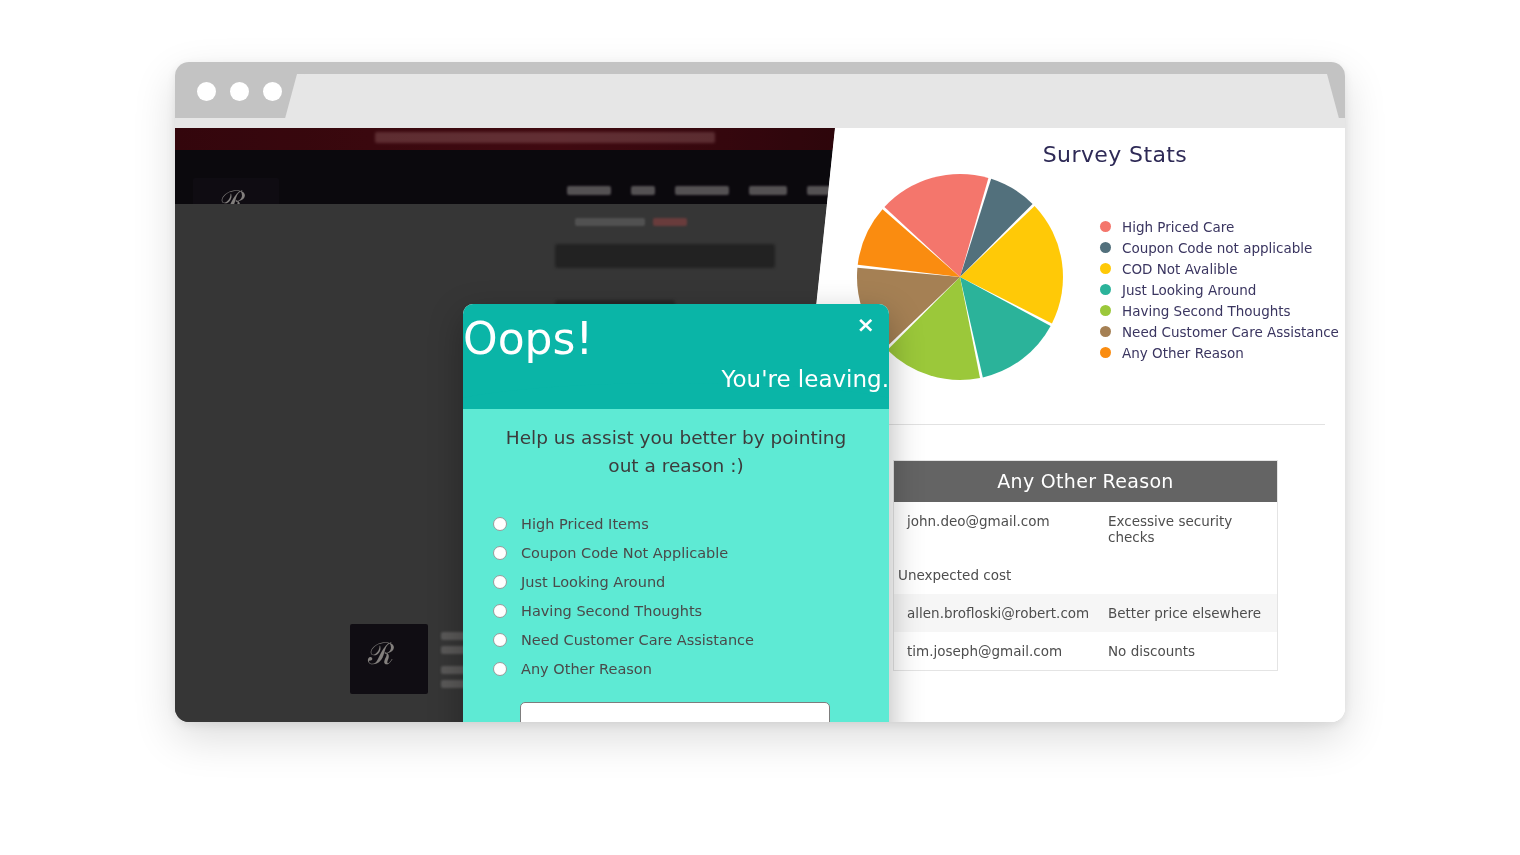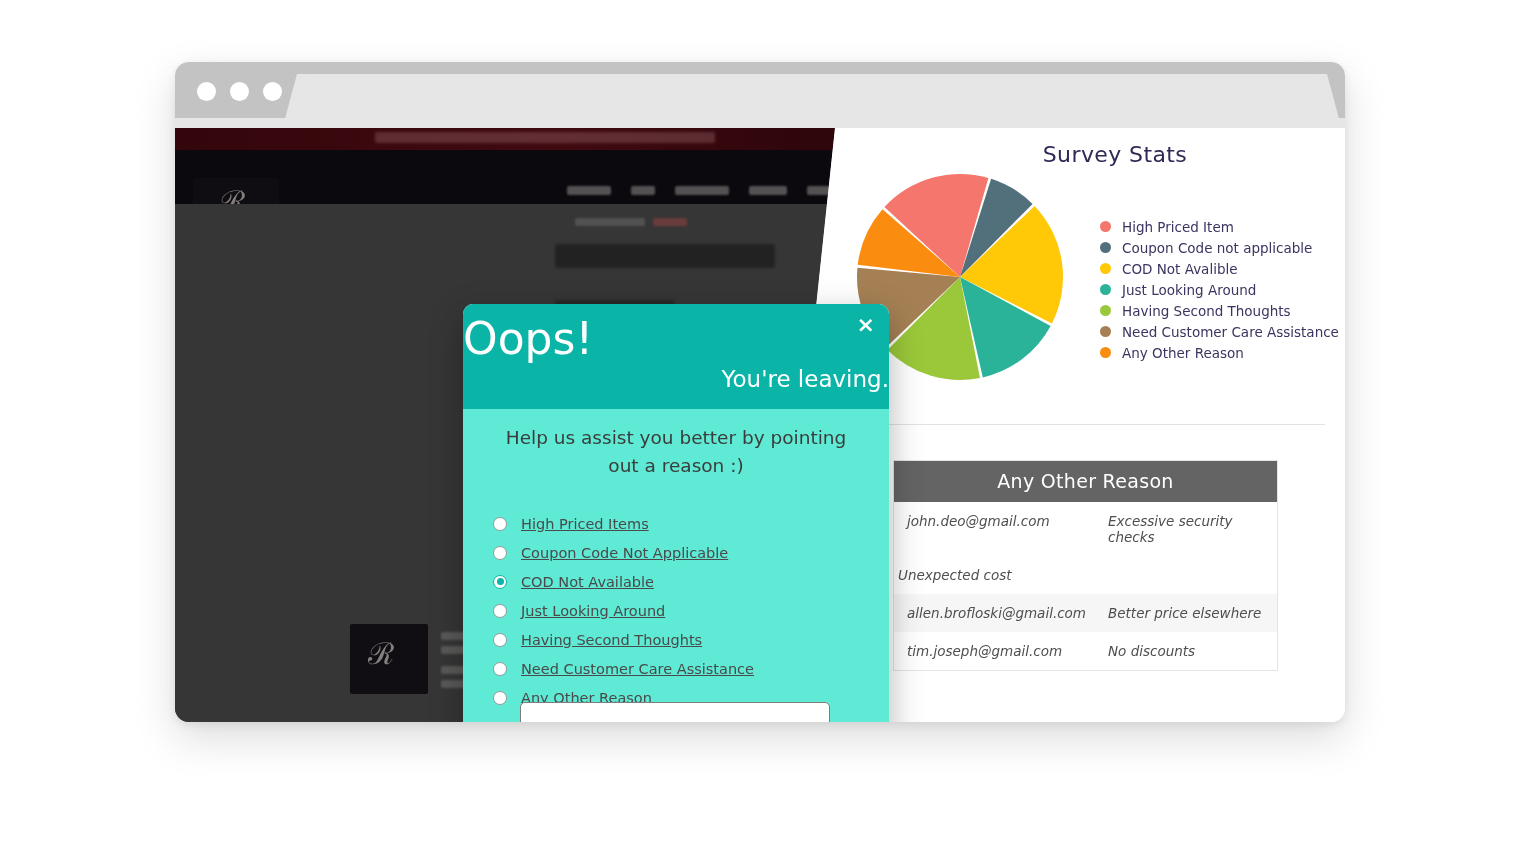--- a/index.html
+++ b/index.html
@@ -149,21 +149,21 @@
   
   .table-wrap {
     position: absolute; left: 718px; top: 332px; width: 385px;
     border: 1px solid #e4e4e4; box-sizing: border-box; background:#fff;
   }
   .table-head {
     background: #646464; color: #ffffff; text-align: center;
     font-size: 19px; padding: 9px 0 10px; font-family: "DejaVu Sans", sans-serif;
     letter-spacing: .3px;
   }
-  .trow { display: flex; font-size: 13.5px; color: #4e4e4e; font-family: "DejaVu Sans", sans-serif; font-style: italic; }
+  .trow { display: flex; font-size: 13.5px; color: #4e4e4e; font-family: "DejaVu Sans", sans-serif; }
   .trow.alt { background: #f6f6f6; }
   .tcell-email { width: 210px; padding: 11px 0 11px 13px; box-sizing: border-box; }
   .tcell-reason { flex: 1; padding: 11px 0 11px 4px; box-sizing: border-box; }
 
   
   .modal {
     position: absolute; left: 288px; top: 176px;
     width: 426px; height: 497px;
     border-radius: 10px; overflow: hidden;
     background: #ffffff;
@@ -203,21 +203,21 @@
     width: 14px; height: 14px; border-radius: 50%;
     border: 1.6px solid #9a9a9a; box-sizing: border-box; margin-right: 14px; flex:0 0 auto;
     position: relative; background: #fff;
   }
   .radio.sel { border-color: #0ab5a7; }
   .radio.sel::after {
     content: ""; position: absolute; left: 50%; top: 50%;
     width: 7px; height: 7px; margin: -3.5px 0 0 -3.5px;
     border-radius: 50%; background: #0ab5a7;
   }
-  .opt-label { color: #4a4a4a; font-size: 14.5px; font-family: "DejaVu Sans", sans-serif; text-decoration: underline; }
+  .opt-label { color: #4a4a4a; font-size: 14.5px; font-family: "DejaVu Sans", sans-serif; }
   .other-input {
     position: absolute; left: 57px; top: 293px; width: 310px; height: 27px;
     border: 1px solid #7d7d7d; border-radius: 5px; box-sizing: border-box;
     background: #fff; outline: none; font-family: "DejaVu Sans", sans-serif; font-size: 13px;
     padding: 0 8px; color:#333;
   }
 </style>
 </head>
 <body>
 
@@ -288,21 +288,21 @@
                 <path d="M 105 105 L 125.0061381756571 206.03838100096675 A 103 103 0 0 1 32.422676373749766 178.08578586326166 Z" fill="#9bc83a"></path>
                 <path d="M 105 105 L 30.41029827194083 176.03081300477396 A 103 103 0 0 1 2.4239069425550497 95.66484423962869 Z" fill="#a58054"></path>
                 <path d="M 105 105 L 2.7245526650266925 92.80439126443035 A 103 103 0 0 1 27.50126438374039 37.15498560777591 Z" fill="#fa8c10"></path>
               </g>
           </svg>
         </div>
 
         <div class="legend" id="legend">
             <div class="legend-row">
               <span class="legend-swatch" style="background: rgb(244, 118, 108);"></span>
-              <span class="legend-label">High Priced Item</span>
+              <span class="legend-label">High Priced Care</span>
             </div>
             <div class="legend-row">
               <span class="legend-swatch" style="background: rgb(82, 112, 124);"></span>
               <span class="legend-label">Coupon Code not applicable</span>
             </div>
             <div class="legend-row">
               <span class="legend-swatch" style="background: rgb(255, 201, 7);"></span>
               <span class="legend-label">COD Not Avalible</span>
             </div>
             <div class="legend-row">
@@ -329,21 +329,21 @@
           <div class="table-head">Any Other Reason</div>
           <div id="table-body">
               <div class="trow">
                 <div class="tcell-email">john.deo@gmail.com</div>
                 <div class="tcell-reason">Excessive security checks</div>
               </div>
               <div class="trow">
                 <div class="tcell-reason">Unexpected cost</div>
               </div>
               <div class="trow alt">
-                <div class="tcell-email">allen.brofloski@gmail.com</div>
+                <div class="tcell-email">allen.brofloski@robert.com</div>
                 <div class="tcell-reason">Better price elsewhere</div>
               </div>
               <div class="trow">
                 <div class="tcell-email">tim.joseph@gmail.com</div>
                 <div class="tcell-reason">No discounts</div>
               </div>
             </div>
         </div>
       </div>
 
@@ -360,24 +360,20 @@
           <div class="options" id="options">
               <div class="opt">
                 <span class="radio"></span>
                 <span class="opt-label">High Priced Items</span>
               </div>
               <div class="opt">
                 <span class="radio"></span>
                 <span class="opt-label">Coupon Code Not Applicable</span>
               </div>
               <div class="opt">
-                <span class="radio sel"></span>
-                <span class="opt-label">COD Not Available</span>
-              </div>
-              <div class="opt">
                 <span class="radio"></span>
                 <span class="opt-label">Just Looking Around</span>
               </div>
               <div class="opt">
                 <span class="radio"></span>
                 <span class="opt-label">Having Second Thoughts</span>
               </div>
               <div class="opt">
                 <span class="radio"></span>
                 <span class="opt-label">Need Customer Care Assistance</span>

